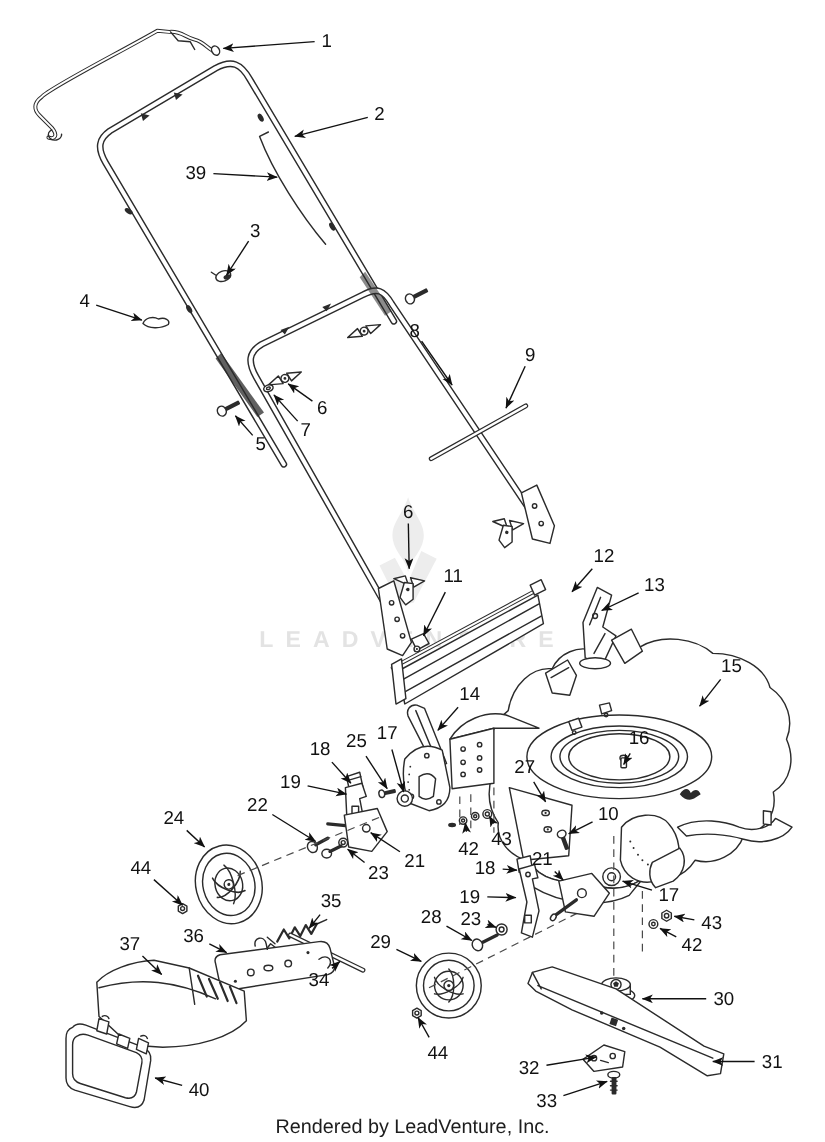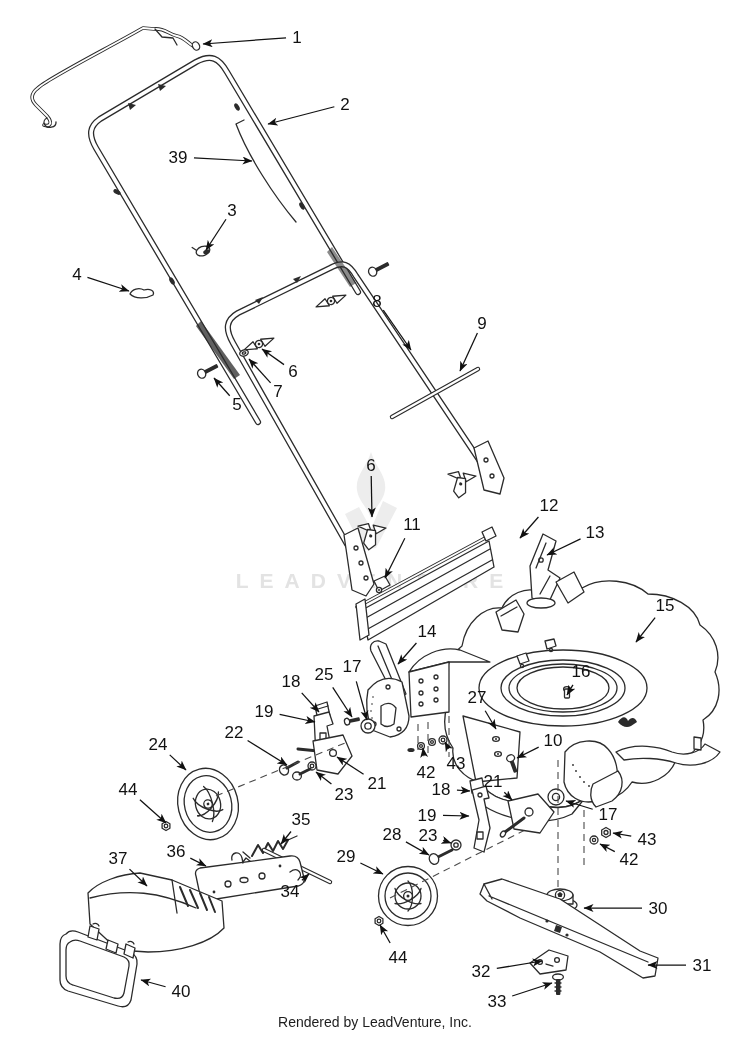--- a/index.html
+++ b/index.html
@@ -18,21 +18,21 @@
   .dk{fill:#2b2b2b;stroke:none;}
   .dkl{stroke:#2b2b2b;stroke-width:3;stroke-linecap:round;}
   .dash{fill:none;stroke:#4a4a4a;stroke-width:1.1;stroke-dasharray:7 5;}
   .callout-line{stroke:#111;stroke-width:1.25;}
   .callout-num{font-family:"Liberation Sans",sans-serif;font-size:17px;fill:#111;
                text-anchor:middle;dominant-baseline:central;}
   .wm-text{font-family:"Liberation Sans",sans-serif;font-weight:bold;font-size:21px;
            letter-spacing:11px;text-anchor:middle;}
   .wm-shape{stroke:none;}
   .footer{position:absolute;left:0;right:0;top:1014px;text-align:center;
-          font-size:14px;color:#1d1d1d;}
+          font-size:18px;color:#1d1d1d;}
 </style>
 </head>
 <body>
 
 <div class="stage">
 <svg id="art" width="750" height="1038" viewBox="0 0 750 1038">
   <defs>
     <marker id="arr" markerUnits="userSpaceOnUse" markerWidth="11" markerHeight="9" refX="9.5" refY="4" orient="auto">
       <path d="M0,0 L10,4 L0,8 L2.6,4 Z" fill="#111"></path>
     </marker>

